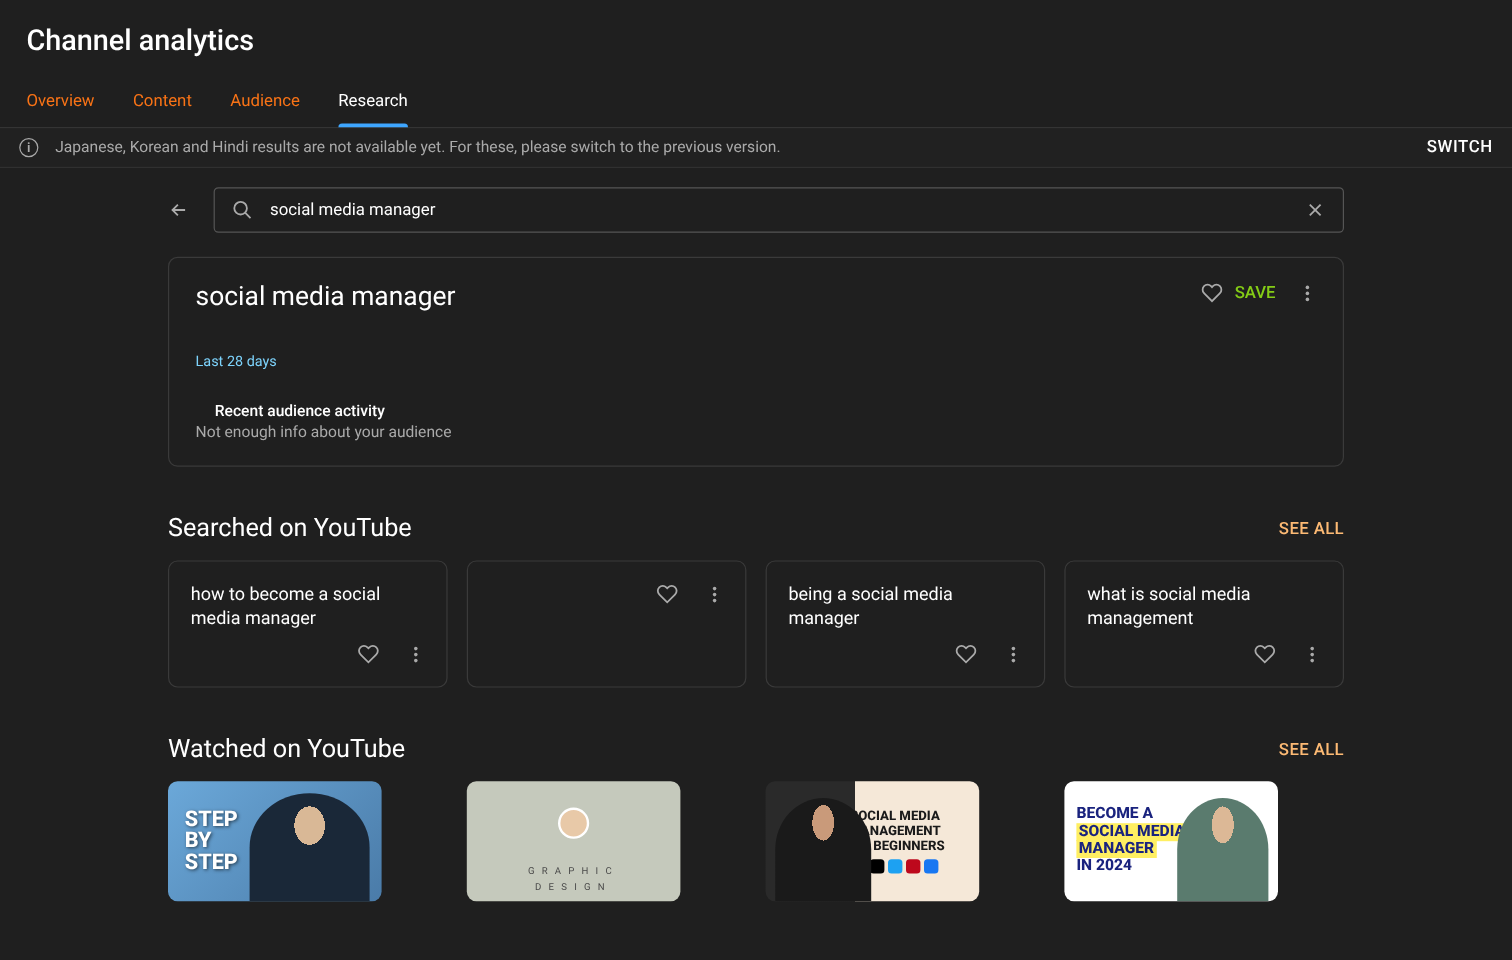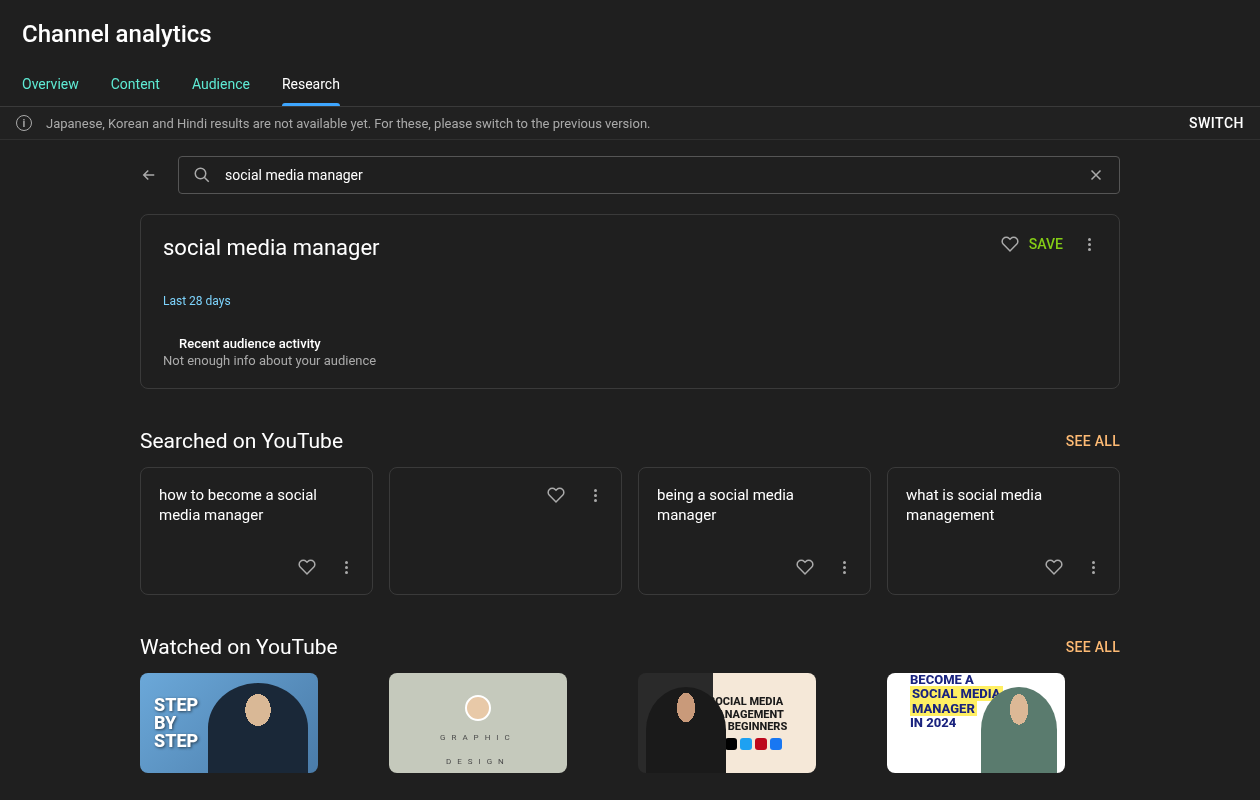--- a/index.html
+++ b/index.html
@@ -21,21 +21,21 @@
       padding: 20px 22px 14px;
     }
     .tabs {
       display: flex;
       gap: 32px;
       padding: 0 22px;
       border-bottom: 1px solid #3a3a3a;
     }
     .tab {
       font-size: 14px;
-      color: #5eead4;
+      color: #f97316;
       padding: 14px 0;
       cursor: pointer;
       position: relative;
     }
     .tab.active {
       color: #fff;
     }
     .tab.active::after {
       content: '';
       position: absolute;
@@ -211,21 +211,21 @@
       gap: 16px;
       margin-bottom: 40px;
     }
     .topic-card {
       border: 1px solid #3a3a3a;
       border-radius: 8px;
       padding: 18px;
       display: flex;
       flex-direction: column;
       justify-content: space-between;
-      height: 128px;
+      height: 106px;
     }
     .topic-text {
       font-size: 15px;
       font-weight: 400;
       line-height: 1.3;
     }
     .topic-actions {
       display: flex;
       justify-content: flex-end;
       align-items: center;
@@ -278,21 +278,21 @@
     }
     .th2-avatar {
       position: absolute;
       top: 22px;
       width: 26px;
       height: 26px;
       border-radius: 50%;
       background: #e8c9a8;
       border: 2px solid #fff;
     }
-    .th2-text1 { position: absolute; top: 60px; font-size: 8px; }
+    .th2-text1 { position: absolute; top: 70px; font-size: 8px; }
     .th2-text2 { position: absolute; top: 84px; font-size: 8px; }
     .th3 {
       background: linear-gradient(90deg, #2a2a2a 0%, #2a2a2a 42%, #f5e8d8 42%);
       display: flex;
       align-items: center;
       justify-content: flex-end;
       padding-right: 10px;
     }
     .th3-person {
       position: absolute;
@@ -318,21 +318,22 @@
       margin-top: 4px;
     }
     .th3-icons span {
       width: 12px;
       height: 12px;
       border-radius: 3px;
     }
     .th4 {
       background: #fff;
       display: flex;
-      padding-left: 23px;
+      align-items: center;
+      padding-left: 10px;
     }
     .th4-text {
       font-weight: 800;
       font-size: 13px;
       color: #1a237e;
       line-height: 1.1;
       width: 120px;
     }
     .th4-hl { background: #ffef62; padding: 0 2px; }
     .th4-person {

